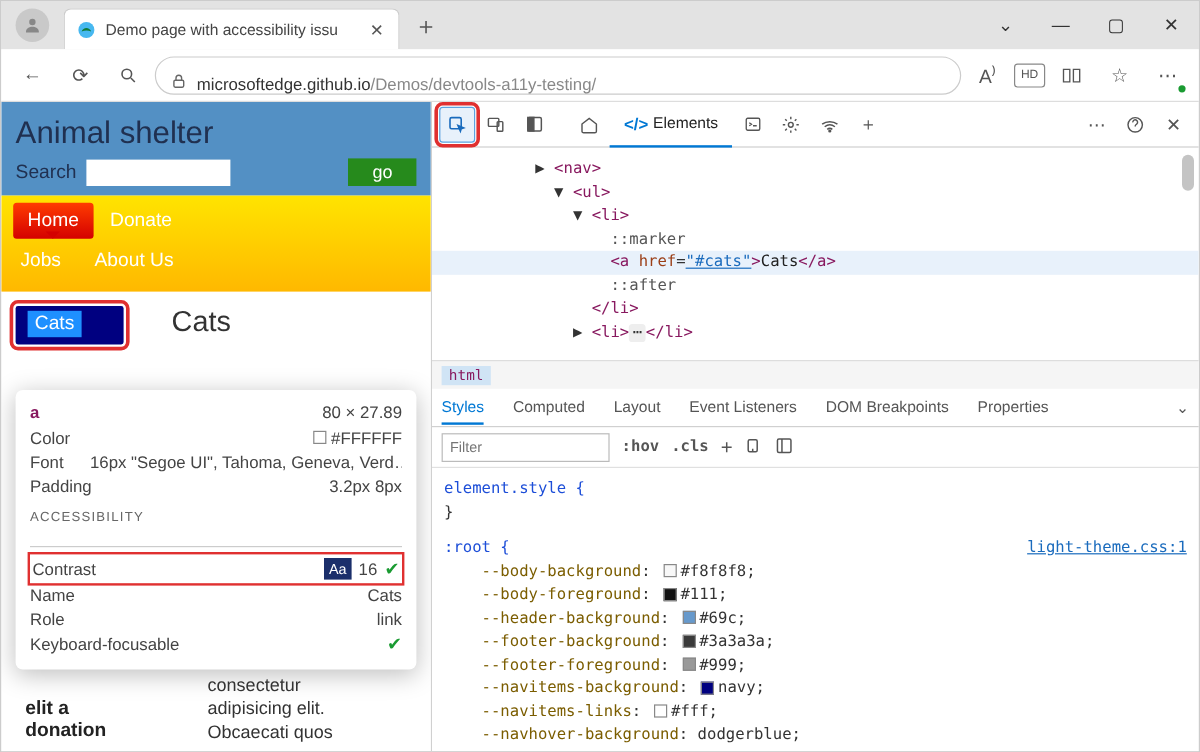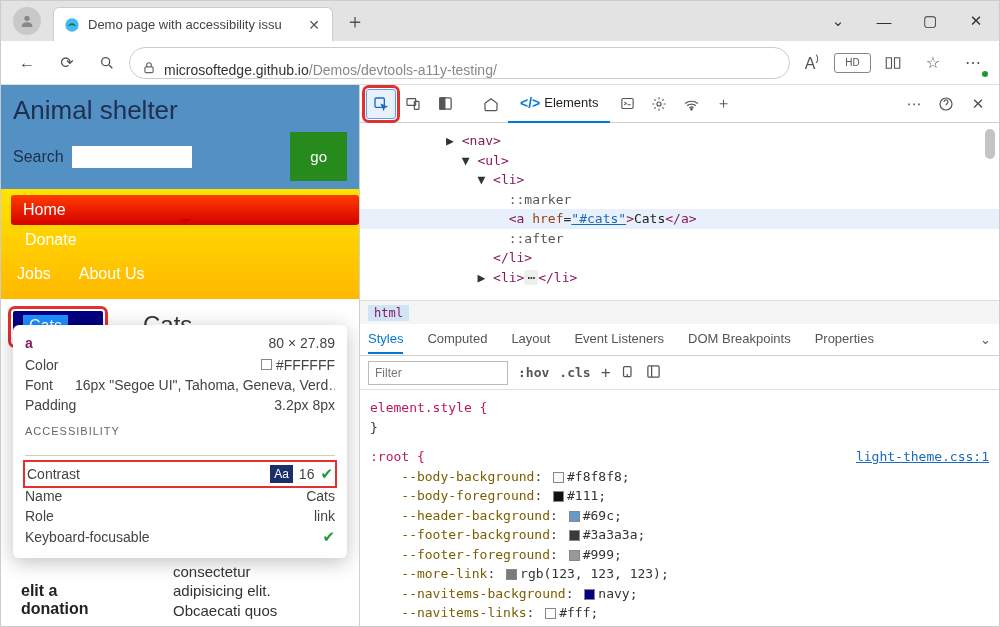--- a/index.html
+++ b/index.html
@@ -24,22 +24,22 @@
   
   .content { flex: 1; display: flex; overflow: hidden; }
   .page { width: 358px; background: #fff; position: relative; overflow: hidden; }
   .devtools { flex: 1; background: #fff; border-left: 1px solid #d0d0d0; display: flex; flex-direction: column; }
   
   .page-header { background: #5390C4; padding: 10px 12px 8px; }
   .page-title { font-size: 26px; font-weight: 400; color: #203050; }
   .searchbar { display: flex; align-items: center; gap: 8px; margin-top: 6px; }
   .search-label { color: #203050; font-size: 16px; }
   .search-input { width: 120px; height: 22px; background: #fff; border: none; }
-  .search-go { background: #268A1C; color: #fff; border: none; padding: 16px 20px; font-size: 15px; margin-left: auto; }
-  .navbar { background: linear-gradient(#FFE400, #FFB800); padding: 6px 0 10px 10px; display: flex; flex-wrap: wrap; gap: 0; flex-direction: column; }
+  .search-go { background: #268A1C; color: #fff; border: none; padding: 3px 20px; font-size: 15px; margin-left: auto; }
+  .navbar { background: linear-gradient(#FFE400, #FFB800); padding: 6px 0 10px 10px; display: flex; flex-wrap: wrap; gap: 0; }
   .nav-home { background: linear-gradient(#FF3C00, #D40000); color: #fff; padding: 6px 12px; font-size: 16px; border-radius: 3px; position: relative; }
   .nav-home::after { content: ''; position: absolute; bottom: -6px; left: 50%; transform: translateX(-50%); border: 6px solid transparent; border-top-color: #D40000; }
   .nav-link { color: #fff; font-size: 16px; padding: 6px 14px; }
   .nav-row2 { width: 100%; display: flex; margin-top: 4px; }
   .content-row { display: flex; padding: 12px 0 0 12px; position: relative; }
   .cats-nav { background: #000080; padding: 4px 10px 6px; border-radius: 2px; width: 90px; outline: 3px solid #E03030; outline-offset: 2px; }
   .cats-link { background: #1E90FF; color: #fff; padding: 2px 6px; font-size: 16px; display: inline-block; }
   .cats-heading { font-size: 24px; font-weight: 400; color: #333; margin-left: 40px; }
   
   .tooltip { position: absolute; left: 12px; top: 240px; width: 334px; background: #fff; border-radius: 6px; box-shadow: 0 4px 20px rgba(0,0,0,0.25); padding: 10px 12px; font-size: 14px; color: #444; }
@@ -71,21 +71,21 @@
   .dom-highlight { background: #E8F1FB; display: block; }
   .scroll-hint { position: absolute; right: 4px; top: 6px; width: 10px; height: 30px; background: #c4c4c4; border-radius: 5px; }
   .breadcrumb-bar { height: 24px; background: #f5f5f5; border-top: 1px solid #ddd; display: flex; align-items: center; padding: 0 8px; font-family: Consolas, monospace; font-size: 12px; }
   .bc-item { background: #D0E4F5; padding: 1px 6px; color: #88195F; }
   .styles-tabs { height: 32px; border-bottom: 1px solid #d0d0d0; display: flex; align-items: center; padding: 0 8px; gap: 24px; font-size: 13px; color: #555; }
   .styles-tabs .stab { padding: 6px 0; border-bottom: 2px solid transparent; }
   .styles-tabs .stab.active { color: #0078D4; border-bottom-color: #0078D4; }
   .styles-toolbar { height: 34px; border-bottom: 1px solid #e0e0e0; display: flex; align-items: center; padding: 0 8px; gap: 10px; font-size: 13px; color: #555; }
   .filter-input { width: 140px; height: 24px; border: 1px solid #bbb; padding: 0 6px; font-size: 12px; }
   .styles-body { flex: 1; overflow: auto; padding: 8px 10px; font-family: Consolas, monospace; font-size: 13px; line-height: 1.5; position: relative; }
-  .css-selector { color: #be185d; }
+  .css-selector { color: #1d4ed8; }
   .css-link { color: #1A6BBD; text-decoration: underline; float: right; font-family: Consolas, monospace; }
   .css-prop { color: #7B5D00; }
   .css-val { color: #333; }
   .sw { width: 11px; height: 11px; display: inline-block; border: 1px solid #888; vertical-align: middle; margin: 0 3px; }
 </style>
 </head>
 <body>
 
 <div class="browser">
 
@@ -127,21 +127,21 @@
     <div class="urlbox">
       <span>
         <svg width="14" height="14" viewBox="0 0 24 24" fill="none" stroke="#666" stroke-width="2">
             <rect x="5" y="10" width="14" height="10" rx="2"></rect>
             <path d="M8 10V7a4 4 0 018 0v3"></path>
           </svg>
       </span>
       <span><span class="url-dark">microsoftedge.github.io</span><span class="url-gray">/Demos/devtools-a11y-testing/</span></span>
     </div>
     <div class="addrbtn">A⁾</div>
-    <div class="addrbtn" style="border:1px solid #888;border-radius:3px;width:37px;height:20px;font-size:10px;">HD</div>
+    <div class="addrbtn" style="border:1px solid #888;border-radius:3px;width:26px;height:20px;font-size:10px;">HD</div>
     <div class="addrbtn">
       <svg width="18" height="18" viewBox="0 0 24 24" fill="none" stroke="#555" stroke-width="1.5">
           <path d="M3 5h7v14H3zM14 5h7v14h-7z"></path>
         </svg>
     </div>
     <div class="addrbtn">☆</div>
     <div class="addrbtn" style="position:relative;">⋯<span style="position:absolute;bottom:2px;right:3px;width:6px;height:6px;background:#1A9B32;border-radius:50%;"></span></div>
   </div>
 
   <div class="content">
@@ -326,21 +326,20 @@
         <div style="margin-top:10px;">
           <span class="css-link">light-theme.css:1</span>
           <span class="css-selector">:root {</span>
         </div>
         <div id="css-props">
             <div>&nbsp;&nbsp;&nbsp;&nbsp;<span class="css-prop">--body-background</span>: <span class="sw" style="background:#f8f8f8"></span><span class="css-val">#f8f8f8;</span></div>
             <div>&nbsp;&nbsp;&nbsp;&nbsp;<span class="css-prop">--body-foreground</span>: <span class="sw" style="background:#111111"></span><span class="css-val">#111;</span></div>
             <div>&nbsp;&nbsp;&nbsp;&nbsp;<span class="css-prop">--header-background</span>: <span class="sw" style="background:#6699cc"></span><span class="css-val">#69c;</span></div>
             <div>&nbsp;&nbsp;&nbsp;&nbsp;<span class="css-prop">--footer-background</span>: <span class="sw" style="background:#3a3a3a"></span><span class="css-val">#3a3a3a;</span></div>
             <div>&nbsp;&nbsp;&nbsp;&nbsp;<span class="css-prop">--footer-foreground</span>: <span class="sw" style="background:#999999"></span><span class="css-val">#999;</span></div>
-            <div>&nbsp;&nbsp;&nbsp;&nbsp;<span class="css-prop">--more-link</span>: <span class="sw" style="background:#7b7b7b"></span><span class="css-val">rgb(123, 123, 123);</span></div>
             <div>&nbsp;&nbsp;&nbsp;&nbsp;<span class="css-prop">--navitems-background</span>: <span class="sw" style="background:#000080"></span><span class="css-val">navy;</span></div>
             <div>&nbsp;&nbsp;&nbsp;&nbsp;<span class="css-prop">--navitems-links</span>: <span class="sw" style="background:#ffffff"></span><span class="css-val">#fff;</span></div>
             <div>&nbsp;&nbsp;&nbsp;&nbsp;<span class="css-prop">--navhover-background</span>: <span class="css-val">dodgerblue;</span></div>
           </div>
       </div>
     </div>
   </div>
 </div>
 
 </body></html>

